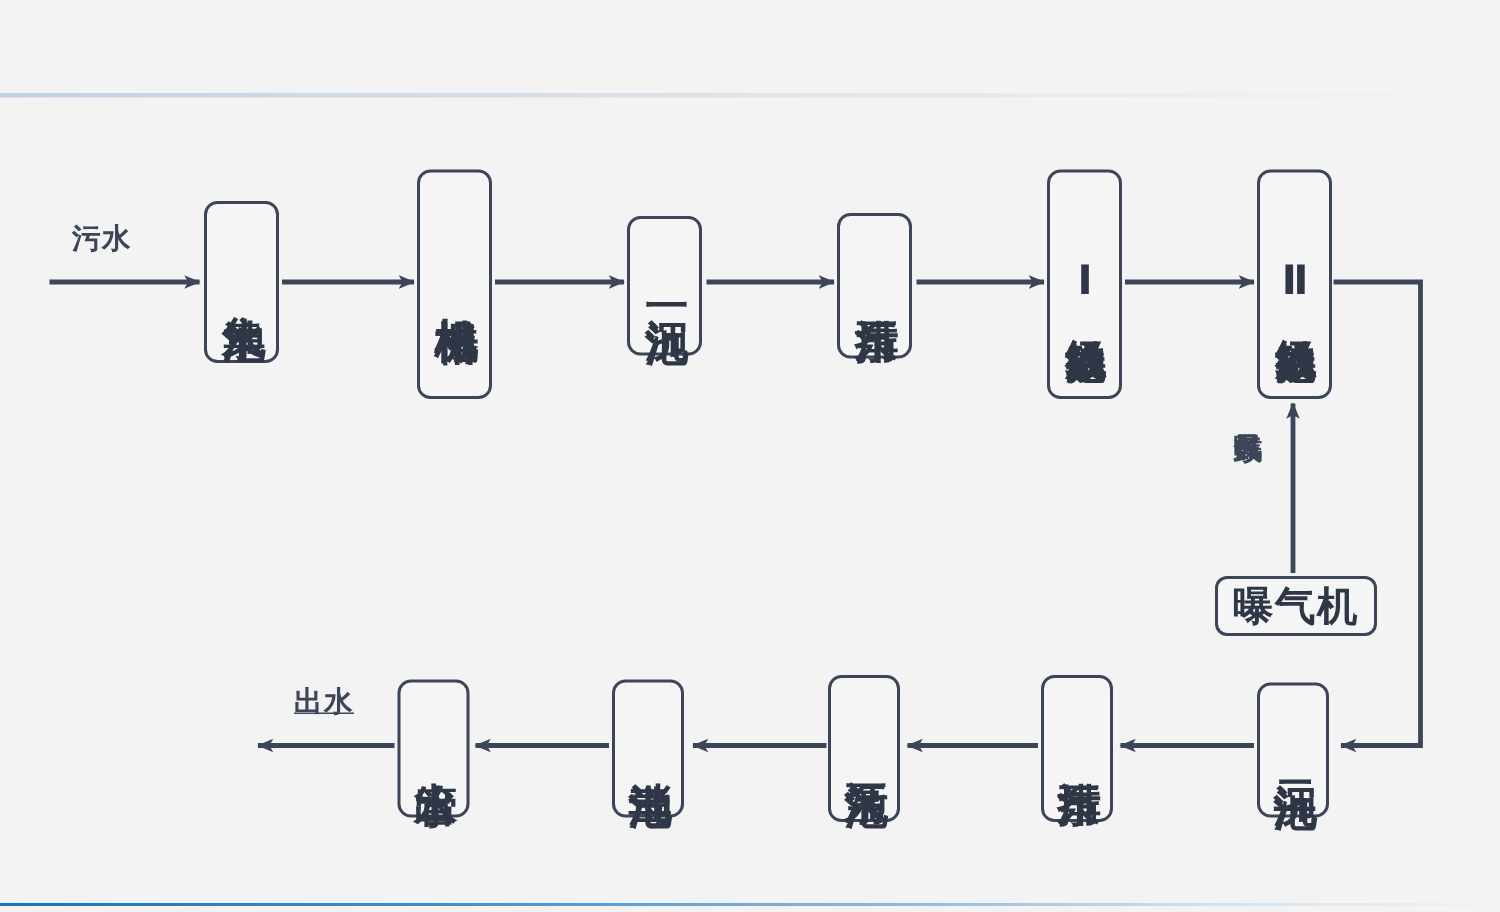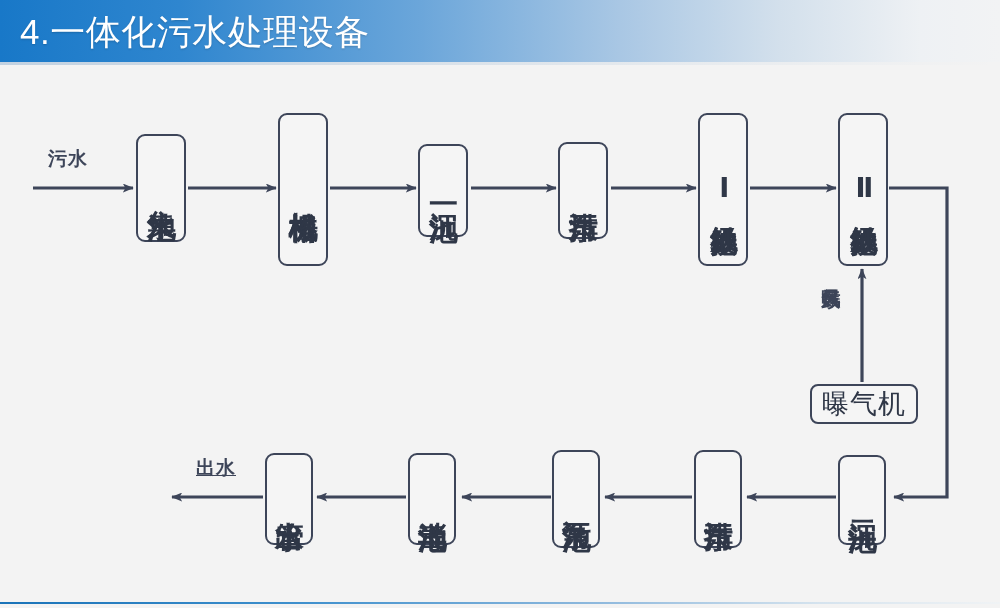--- a/index.html
+++ b/index.html
@@ -39,21 +39,21 @@
     background:#f5f5f5;
     display:flex;align-items:center;justify-content:center;
     color:#2f3747;
   }
   .node .vtxt{
     writing-mode:vertical-rl;text-orientation:upright;
     font-size:29px;line-height:1.03;letter-spacing:1px;
     font-weight:600;white-space:nowrap;
   }
   .node .htxt{
-    font-size:27px;line-height:1;letter-spacing:1px;font-weight:400;white-space:nowrap;
+    font-size:27px;line-height:1;letter-spacing:1px;font-weight:700;white-space:nowrap;
   }
   .node.small .vtxt{font-size:27px;}
 
   
   .label{
     position:absolute;color:#3d4559;font-size:19px;
     font-weight:600;white-space:nowrap;letter-spacing:1px;
   }
   .vlabel{
     position:absolute;color:#3d4559;font-size:19px;font-weight:600;
@@ -65,23 +65,20 @@
   #footer-rule{
     position:absolute;left:0;bottom:4px;width:1000px;height:2px;
     background:linear-gradient(to right,#1a73b8 0%,#3f90cd 30%,#8fb9dd 60%,#d5e3ee 82%,#f0f3f5 100%);
   }
 </style>
 </head>
 <body>
 
 <div id="page">
 
-  <div id="header">
-    <div id="header-title">4.一体化污水处理设备</div>
-  </div>
   <div id="header-shadow"></div>
 
   <div id="diagram">
 
     <svg width="1000" height="508">
       <defs>
         <marker id="ah" markerWidth="11" markerHeight="9" refX="10.2" refY="4.5" orient="auto" markerUnits="userSpaceOnUse">
           <path d="M0,0 L11,4.5 L0,9 L2.6,4.5 Z" fill="#3d4559"></path>
         </marker>
       </defs>

